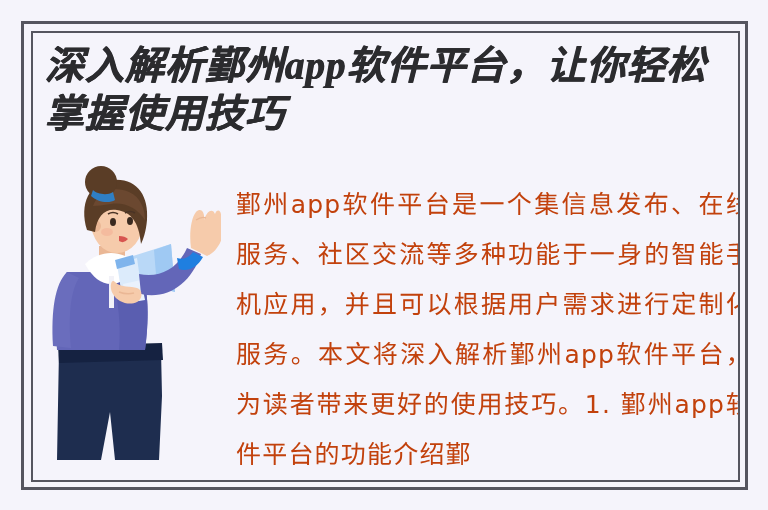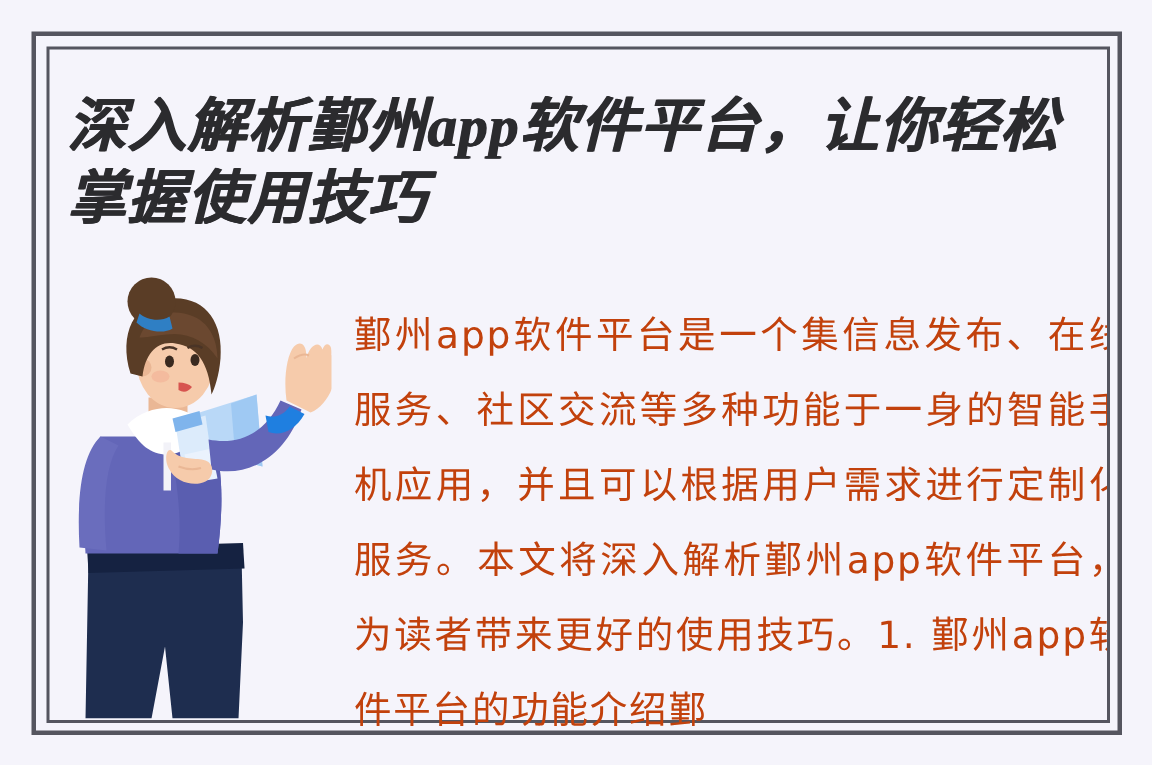--- a/index.html
+++ b/index.html
@@ -39,21 +39,21 @@
     height: 451px;
     border: 2px solid #55555f;
     box-sizing: border-box;
     pointer-events: none;
   }
 
   
   .content {
     position: absolute;
     left: 33px;
-    top: 39px;
+    top: 20px;
     width: 705px;
     height: 447px;
     overflow: hidden;
   }
 
   
   .headline {
     position: absolute;
     left: 12px;
     top: 22px;

